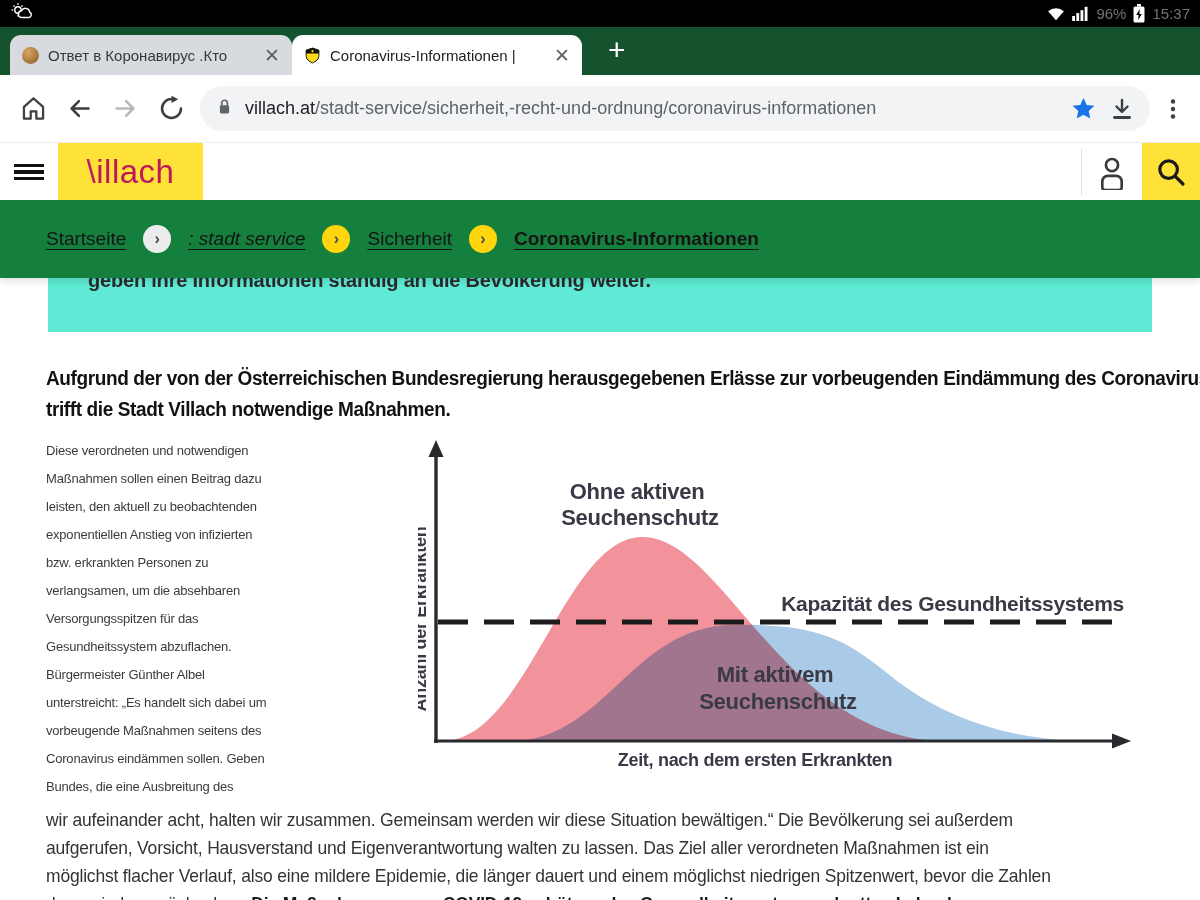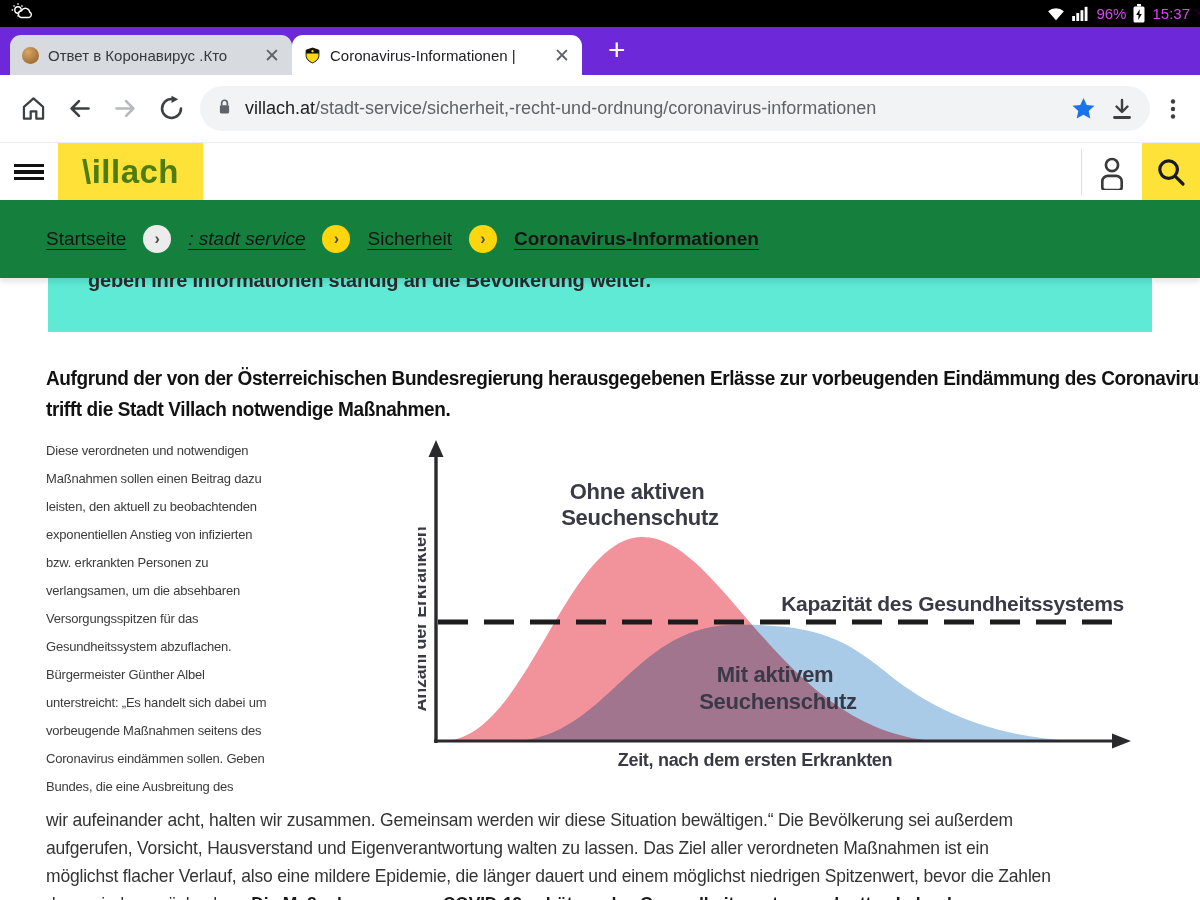--- a/index.html
+++ b/index.html
@@ -3,25 +3,25 @@
 <meta charset="utf-8">
 <style>
   html,body{margin:0;padding:0;}
   body{width:1200px;height:900px;overflow:hidden;background:#fff;
        font-family:"Liberation Sans", sans-serif;}
   .screen{position:relative;width:1200px;height:900px;background:#fff;overflow:hidden;}
 
   
   .status-bar{position:absolute;top:0;left:0;right:0;height:27px;background:#000;
     display:flex;align-items:center;justify-content:space-between;padding:0 10px;box-sizing:border-box;}
-  .sb-right{display:flex;align-items:center;gap:7px;color:#d946ef;font-size:15px;}
+  .sb-right{display:flex;align-items:center;gap:7px;color:#737373;font-size:15px;}
   .sb-right svg{display:block;}
 
   
-  .tab-strip{position:absolute;top:27px;left:0;right:0;height:48px;background:#6d28d9;
+  .tab-strip{position:absolute;top:27px;left:0;right:0;height:48px;background:#14532d;
     display:flex;align-items:flex-end;}
   .tab{height:40px;border-radius:11px 11px 0 0;display:flex;align-items:center;
     padding:0 12px;box-sizing:border-box;}
   .tab-inactive{background:#d7dade;width:282px;margin-left:10px;color:#35383c;}
   .tab-active{background:#ffffff;width:290px;color:#202124;}
   .tab-title{font-size:15px;white-space:nowrap;overflow:hidden;flex:1;margin-left:9px;}
   .tab-close{font-size:19px;color:#5f6368;margin-left:6px;line-height:1;}
   .favicon{width:17px;height:17px;flex:0 0 auto;}
   .favicon-round{border-radius:50%;background:radial-gradient(circle at 35% 30%, #d9a765, #8a5a23);}
   .newtab{color:#fff;font-size:30px;font-weight:300;margin:0 0 10px 26px;line-height:1;}
@@ -36,21 +36,21 @@
   .url-domain{color:#202124;}
   .pill-icon{margin-left:14px;flex:0 0 auto;display:flex;}
 
   
   .site-header{position:absolute;top:142px;left:0;right:0;height:58px;background:#fff;
     border-top:1px solid #ededed;display:flex;align-items:stretch;}
   .burger{width:58px;display:flex;align-items:center;justify-content:center;}
   .burger div{width:30px;}
   .burger span{display:block;height:3.5px;background:#111;margin:3px 0;}
   .logo-block{width:145px;background:#ffe238;display:flex;align-items:center;justify-content:center;}
-  .logo-text{font-size:33px;font-weight:700;color:#4d7c0f;letter-spacing:.5px;}
+  .logo-text{font-size:33px;font-weight:400;color:#be185d;letter-spacing:.5px;}
   .hdr-spacer{flex:1;}
   .hdr-divider{width:1px;background:#ddd;margin:6px 0;}
   .hdr-user{width:60px;display:flex;align-items:center;justify-content:center;}
   .hdr-search{width:58px;background:#ffe238;display:flex;align-items:center;justify-content:center;}
 
   
   .breadcrumb{position:absolute;top:200px;left:0;right:0;height:78px;background:#15803d;
     box-shadow:0 4px 6px rgba(0,0,0,.10);display:flex;align-items:center;gap:17px;
     padding-left:46px;font-size:19px;color:#141414;z-index:5;}
   .crumb{text-decoration:underline;text-underline-offset:4px;white-space:nowrap;}

